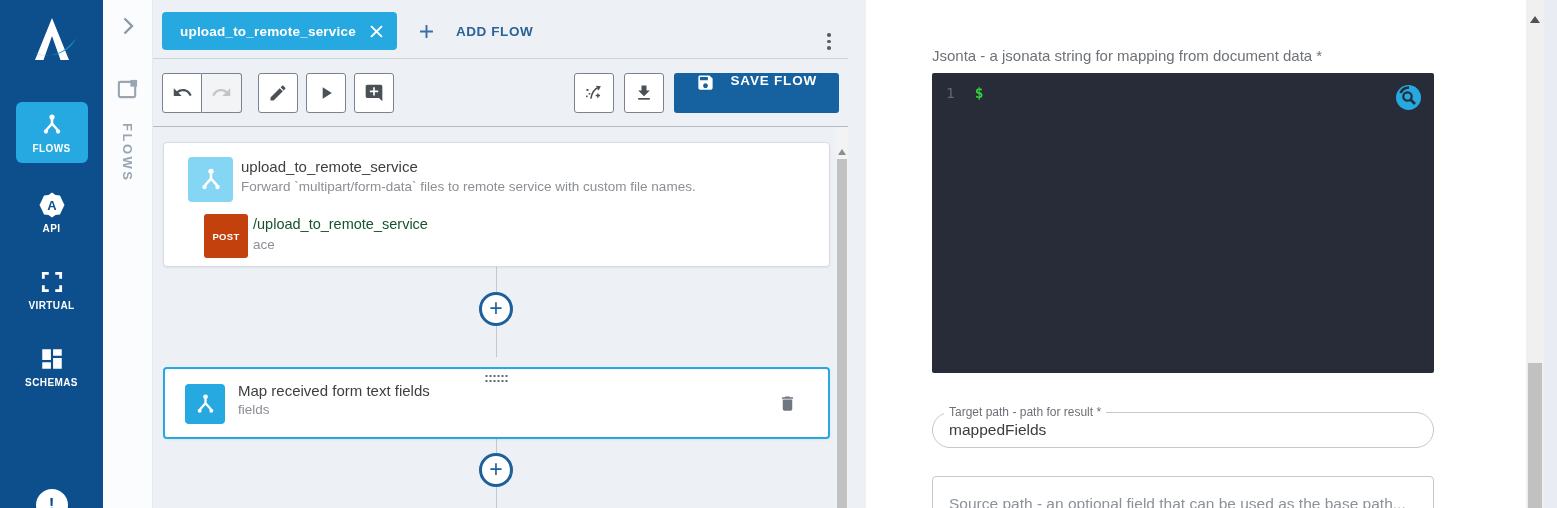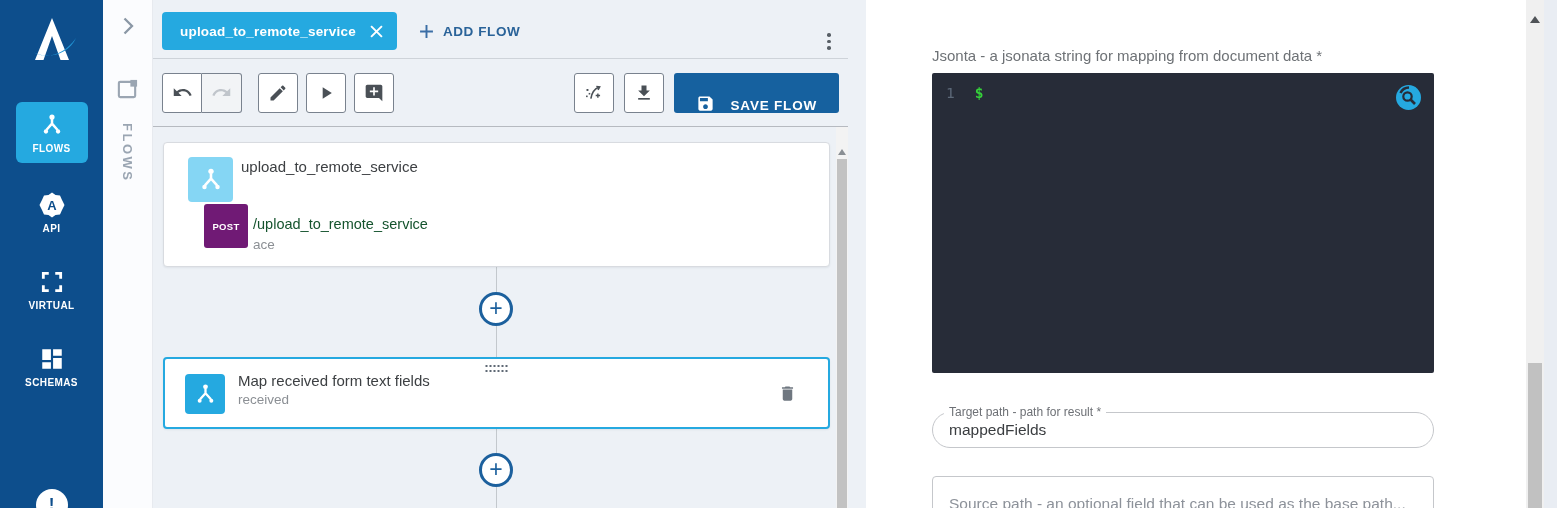--- a/index.html
+++ b/index.html
@@ -27,55 +27,55 @@
   .rail-panel-icon { margin-top:40px; cursor:pointer; }
   .rail-label { margin-top:22px; writing-mode:vertical-rl; color:#9aa5b2; font-size:13px; font-weight:700;
                 letter-spacing:2.5px; }
 
   
   .workspace { position:absolute; left:153px; top:0; width:695px; height:508px; }
   .tabbar { position:relative; height:59px; border-bottom:1px solid #ced3d9; display:flex; align-items:flex-start; }
   .tab { margin:12px 0 0 9px; height:38px; background:#25a9e0; border-radius:4px; color:#fff;
          display:flex; align-items:center; padding:0 14px 0 18px; gap:14px; cursor:pointer; }
   .tab .tab-txt { font-size:13.5px; font-weight:600; letter-spacing:.2px; }
-  .addflow { margin:12px 0 0 22px; height:38px; display:flex; align-items:center; gap:9px; background:none;
+  .addflow { margin:12px 0 0 22px; height:38px; display:flex; align-items:center; gap:22px; background:none;
              border:none; cursor:pointer; color:#2a6399; font-size:13.5px; font-weight:700; letter-spacing:.6px; }
   .kebab { position:absolute; right:10px; top:33px; width:18px; height:20px; display:flex; flex-direction:column;
            align-items:center; gap:3px; cursor:pointer; }
   .kebab i { width:3.5px; height:3.5px; border-radius:50%; background:#585f66; }
 
   .toolbar { position:relative; height:68px; border-bottom:1px solid #b6bac0; display:flex; align-items:center;
              padding:0 9px; }
   .tbtn { width:40px; height:40px; background:#fff; border:1px solid #79828e; border-radius:3px;
           display:flex; align-items:center; justify-content:center; cursor:pointer; }
   .btn-pair { display:flex; }
   .btn-pair .tbtn:first-child { border-radius:3px 0 0 3px; }
   .btn-pair .tbtn:last-child { border-left:none; border-radius:0 3px 3px 0; background:#f2f4f6; }
   .toolbar .gap8 { width:8px; }
   .toolbar-right { margin-left:auto; display:flex; align-items:center; gap:10px; }
   .saveflow { height:40px; background:#16619f; color:#fff; border:none; border-radius:3px; display:flex;
-              align-items:flex-end; gap:16px; padding:0 22px; font-size:13.5px; font-weight:700;
+              align-items:flex-start; gap:16px; padding:0 22px; font-size:13.5px; font-weight:700;
               letter-spacing:.8px; cursor:pointer; font-family:"Liberation Sans",sans-serif; }
 
   .canvas { position:relative; height:381px; }
   .vline { position:absolute; left:343px; width:1px; background:#c3c8cd; }
   .flow-card { position:absolute; left:10px; width:667px; background:#fff; border:1px solid #d8dbe0;
                border-radius:4px; box-shadow:0 1px 2px rgba(40,60,80,.08); }
   .card-step1 { top:15px; height:125px; }
-  .card-step2 { top:230px; height:72px; border:2px solid #25a9e0; cursor:pointer; }
+  .card-step2 { top:240px; height:72px; border:2px solid #25a9e0; cursor:pointer; }
   .step-icon { position:absolute; border-radius:4px; display:flex; align-items:center; justify-content:center; }
   .card-step1 .step-icon { left:24px; top:14px; width:45px; height:45px; background:#85d6f4; }
   .card-step2 .step-icon { left:20px; top:15px; width:40px; height:40px; background:#25a9e0; }
   .step-title { position:absolute; font-size:15px; color:#3d4043; }
   .step-sub { position:absolute; font-size:13.5px; color:#8b8f94; }
   .card-step1 .step-title { left:77px; top:15px; }
   .card-step1 .step-sub { left:77px; top:36px; }
   .card-step2 .step-title { left:73px; top:13px; }
   .card-step2 .step-sub { left:73px; top:33px; }
-  .method-badge { position:absolute; left:40px; top:61px; width:44px; height:44px; background:#701a75;
+  .method-badge { position:absolute; left:40px; top:71px; width:44px; height:44px; background:#c2410c;
                   border-radius:3px; color:#fff; font-size:9.5px; font-weight:800; letter-spacing:.3px;
                   display:flex; align-items:center; justify-content:center; }
   .route-path { position:absolute; left:89px; top:73px; font-size:14.5px; color:#14532d; }
   .route-engine { position:absolute; left:89px; top:94px; font-size:13.5px; color:#8b8f94; }
   .drag-dots { position:absolute; left:50%; transform:translateX(-50%); top:6px; width:23px; height:7px;
                display:flex; flex-wrap:wrap; gap:2px 2.2px; cursor:grab; }
   .drag-dots i { width:2px; height:2px; background:#5f6975; }
   .trash { position:absolute; right:30px; top:50%; transform:translateY(-50%); cursor:pointer;
            width:22px; height:22px; display:flex; align-items:center; justify-content:center; }
   .plus-node { position:absolute; left:326px; width:34px; height:34px; border-radius:50%; background:#fff;
@@ -265,40 +265,41 @@
       <div class="flow-card card-step1">
         <div class="step-icon">
           <svg width="28" height="28" viewBox="0 0 24 24">
             <circle cx="12" cy="4.6" r="2.3" fill="#fff"></circle>
             <path d="M12 6.5 V10.8 M12 10.8 L6.8 16.6 M12 10.8 L17.2 16.6" stroke="#fff" stroke-width="2.2" fill="none"></path>
             <circle cx="6.4" cy="18" r="1.9" fill="#fff"></circle>
               <circle cx="17.6" cy="18" r="1.9" fill="#fff"></circle>
           </svg>
         </div>
         <div class="step-title">upload_to_remote_service</div>
+        <div class="step-sub">Forward `multipart/form-data` files to remote service with custom file names.</div>
         <div class="method-badge">POST</div>
         <div class="route-path">/upload_to_remote_service</div>
         <div class="route-engine">ace</div>
       </div>
 
       <div class="plus-node" style="top:165px;">
           <span>+</span>
         </div>
 
       <div class="flow-card card-step2">
         <div class="step-icon">
           <svg width="25" height="25" viewBox="0 0 24 24">
             <circle cx="12" cy="4.6" r="2.3" fill="#fff"></circle>
             <path d="M12 6.5 V10.8 M12 10.8 L6.8 16.6 M12 10.8 L17.2 16.6" stroke="#fff" stroke-width="2.2" fill="none"></path>
             <circle cx="6.4" cy="18" r="1.9" fill="#fff"></circle>
               <circle cx="17.6" cy="18" r="1.9" fill="#fff"></circle>
           </svg>
         </div>
         <div class="step-title">Map received form text fields</div>
-        <div class="step-sub">received</div>
+        <div class="step-sub">fields</div>
         <div class="drag-dots">
           <i></i>
             <i></i>
             <i></i>
             <i></i>
             <i></i>
             <i></i>
             <i></i>
             <i></i>
             <i></i>

